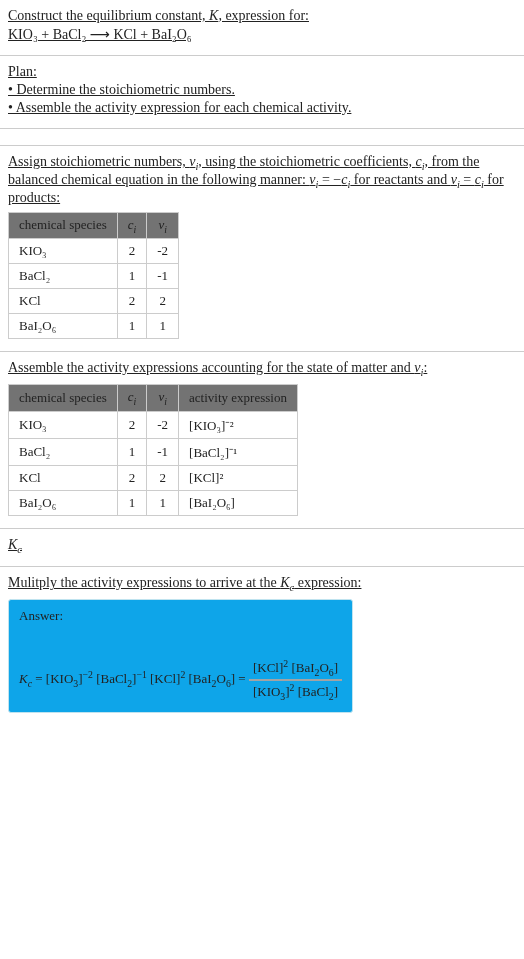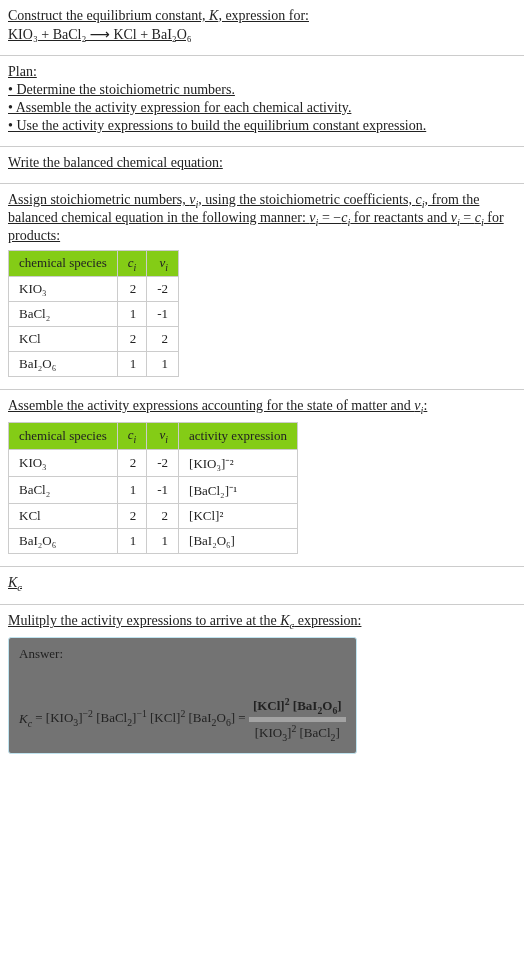--- a/index.html
+++ b/index.html
@@ -25,68 +25,66 @@
     margin: 6px 0 2px 0;
   }
   th, td {
     border: 1px solid #ccc;
     padding: 4px 10px;
     text-align: left;
     font-weight: normal;
     font-size: 13px;
     vertical-align: middle;
   }
-  th { background: #84cc16; }
-  .center { text-align: right; }
+  th { background: #737373; }
+  .center { text-align: center; }
   sub { font-size: 0.75em; }
   sup { font-size: 0.75em; }
   .answer-box {
-    background: #737373;
+    background: #0ea5e9;
     border: 1px solid #bfe3ef;
     border-radius: 3px;
     padding: 8px 10px 10px 10px;
     display: inline-block;
     margin-top: 4px;
   }
   .answer-label {
     font-size: 13px;
     margin-bottom: 6px;
   }
   .frac {
     display: inline-block;
     vertical-align: middle;
     text-align: center;
   }
-  .frac .num { display:block; padding: 0 4px 1px 4px; border-bottom: 5px solid #a3a3a3; font-weight: bold;}
+  .frac .num { display:block; padding: 0 4px 1px 4px; border-bottom: 2px solid #a3a3a3;}
   .frac .den { display:block; padding: 1px 4px 0 4px;}
   .nowrap { white-space: nowrap; }
   .ital { font-style: italic; }
   .small { font-size: 13px; margin-top: 34px; }
 </style>
 </head>
 <body>
 
 <div class="section">
   <div class="line">
     Construct the equilibrium constant, <span class="ital">K</span>, expression for:
   </div>
   <div class="line nowrap">KIO₃ + BaCl₂ ⟶ KCl + BaI₂O₆</div>
 </div>
 <hr class="hr">
 
 <div class="section">
   <div class="line">Plan:</div>
   <div class="line">• Determine the stoichiometric numbers.</div>
   <div class="line">• Assemble the activity expression for each chemical activity.</div>
-  <div class="line">• Use the activity expressions to build the equilibrium constant expression.</div>
 </div>
 <hr class="hr">
 
 <div class="section">
-  <div class="line">Write the balanced chemical equation:</div>
 </div>
 <hr class="hr">
 
 <div class="section">
   <div class="line">
     Assign stoichiometric numbers, <span class="ital">ν<sub>i</sub></span>, using the stoichiometric coefficients, <span class="ital">c<sub>i</sub></span>, from the balanced chemical equation in the following manner: <span class="ital">ν<sub>i</sub></span> = −<span class="ital">c<sub>i</sub></span> for reactants and <span class="ital">ν<sub>i</sub></span> = <span class="ital">c<sub>i</sub></span> for products:
   </div>
   <table>
     <tbody>
         <tr>

